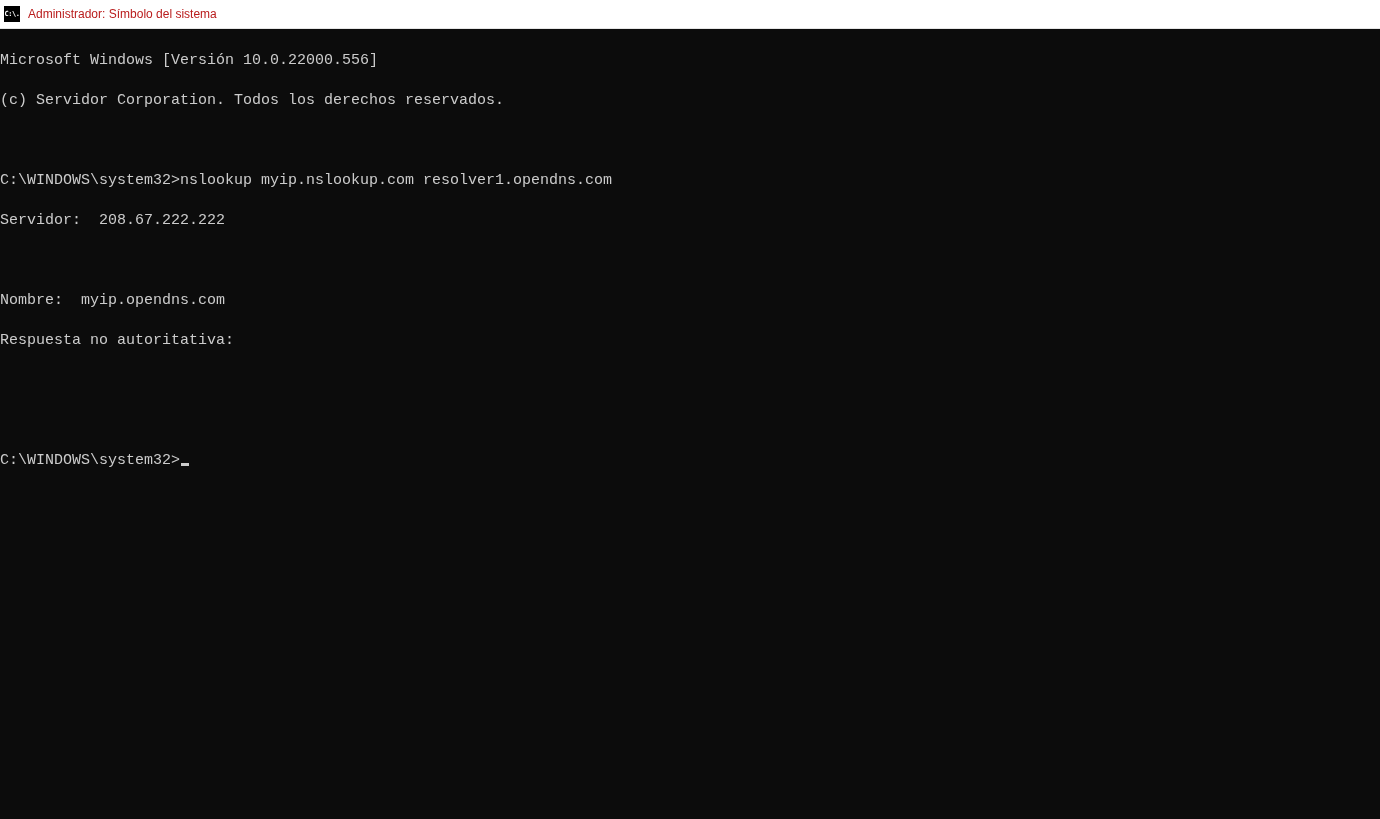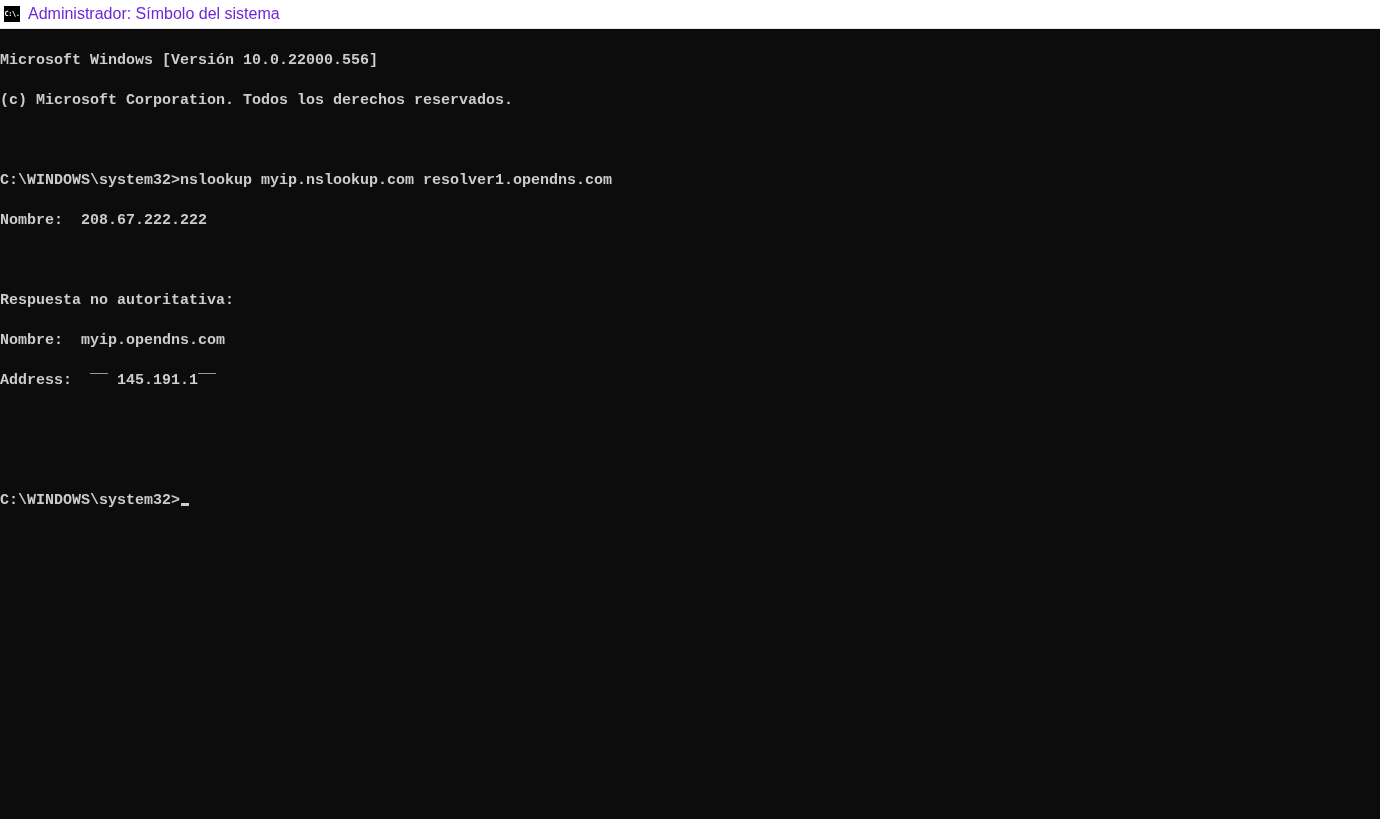--- a/index.html
+++ b/index.html
@@ -34,38 +34,37 @@
     }
     .titlebar-icon-inner {
       font-family: Consolas, monospace;
       font-size: 7px;
       color: #ffffff;
       letter-spacing: -0.5px;
       font-weight: bold;
       line-height: 1;
     }
     .titlebar-text {
-      font-size: 16px;
-      color: #6d28d9;
+      font-size: 12px;
+      color: #b91c1c;
     }
     .terminal {
       width: 100%;
       height: calc(100% - 29px);
       background: #0c0c0c;
       padding: 2px 0 0 0;
       font-family: Consolas, "Courier New", monospace;
       font-size: 15px;
       line-height: 20px;
       color: #cccccc;
       white-space: pre;
       overflow: hidden;
     }
     .terminal-line {
       min-height: 20px;
-      font-weight: bold;
     }
     .cursor {
       display: inline-block;
       width: 8px;
       height: 3px;
       background: #cccccc;
       vertical-align: baseline;
       position: relative;
       top: 2px;
       margin-left: 1px;
@@ -76,24 +75,23 @@
 
 <div class="titlebar">
   <div class="titlebar-icon">
     <span class="titlebar-icon-inner">C:\.</span>
   </div>
   <span class="titlebar-text">Administrador: Símbolo del sistema</span>
 </div>
 
 <div class="terminal">
 <div class="terminal-line">Microsoft Windows [Versión 10.0.22000.556]</div>
-<div class="terminal-line">(c) Microsoft Corporation. Todos los derechos reservados.</div>
+<div class="terminal-line">(c) Servidor Corporation. Todos los derechos reservados.</div>
 <div class="terminal-line"> </div>
 <div class="terminal-line"><span>C:\WINDOWS\system32&gt;</span><span>nslookup myip.nslookup.com resolver1.opendns.com</span></div>
-<div class="terminal-line">Nombre:  208.67.222.222</div>
+<div class="terminal-line">Servidor:  208.67.222.222</div>
 <div class="terminal-line"> </div>
+<div class="terminal-line">Nombre:  myip.opendns.com</div>
 <div class="terminal-line">Respuesta no autoritativa:</div>
-<div class="terminal-line">Nombre:  myip.opendns.com</div>
-<div class="terminal-line">Address:  ¯¯ 145.191.1¯¯</div>
 <div class="terminal-line"> </div>
 <div class="terminal-line"> </div>
 <div class="terminal-line"><span>C:\WINDOWS\system32&gt;</span><span class="cursor"></span></div>
 </div>
 
 </body></html>

